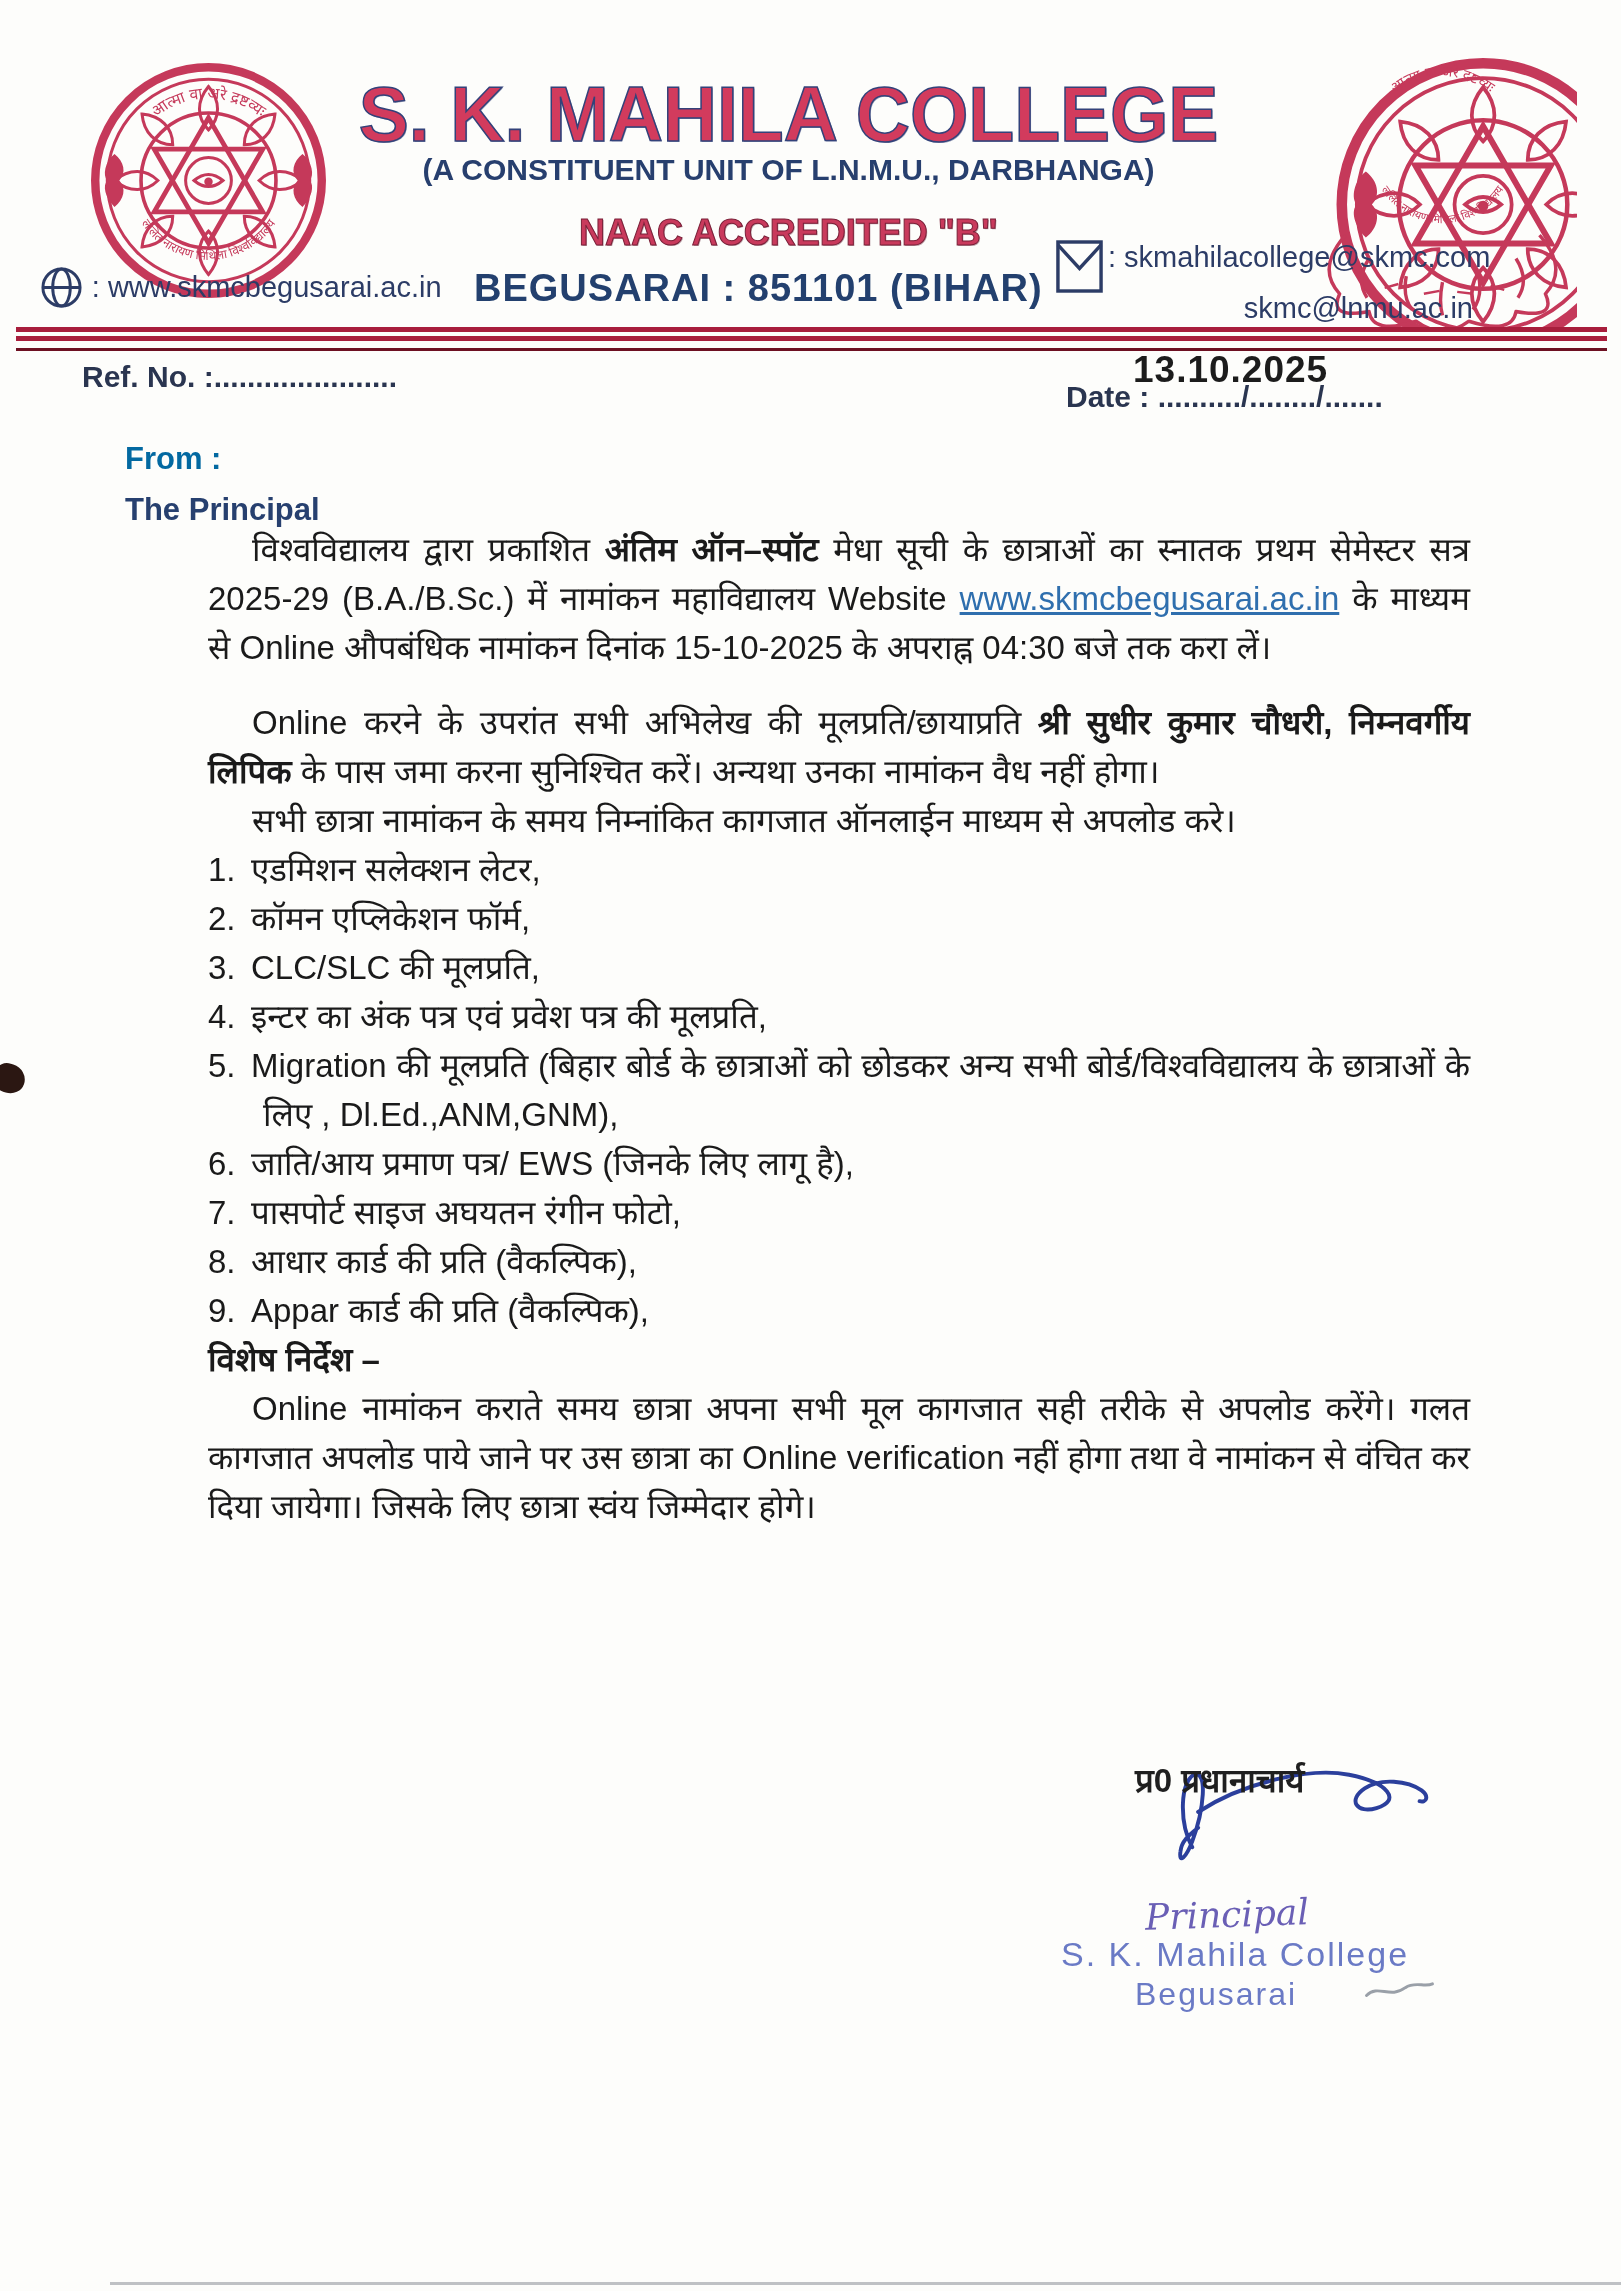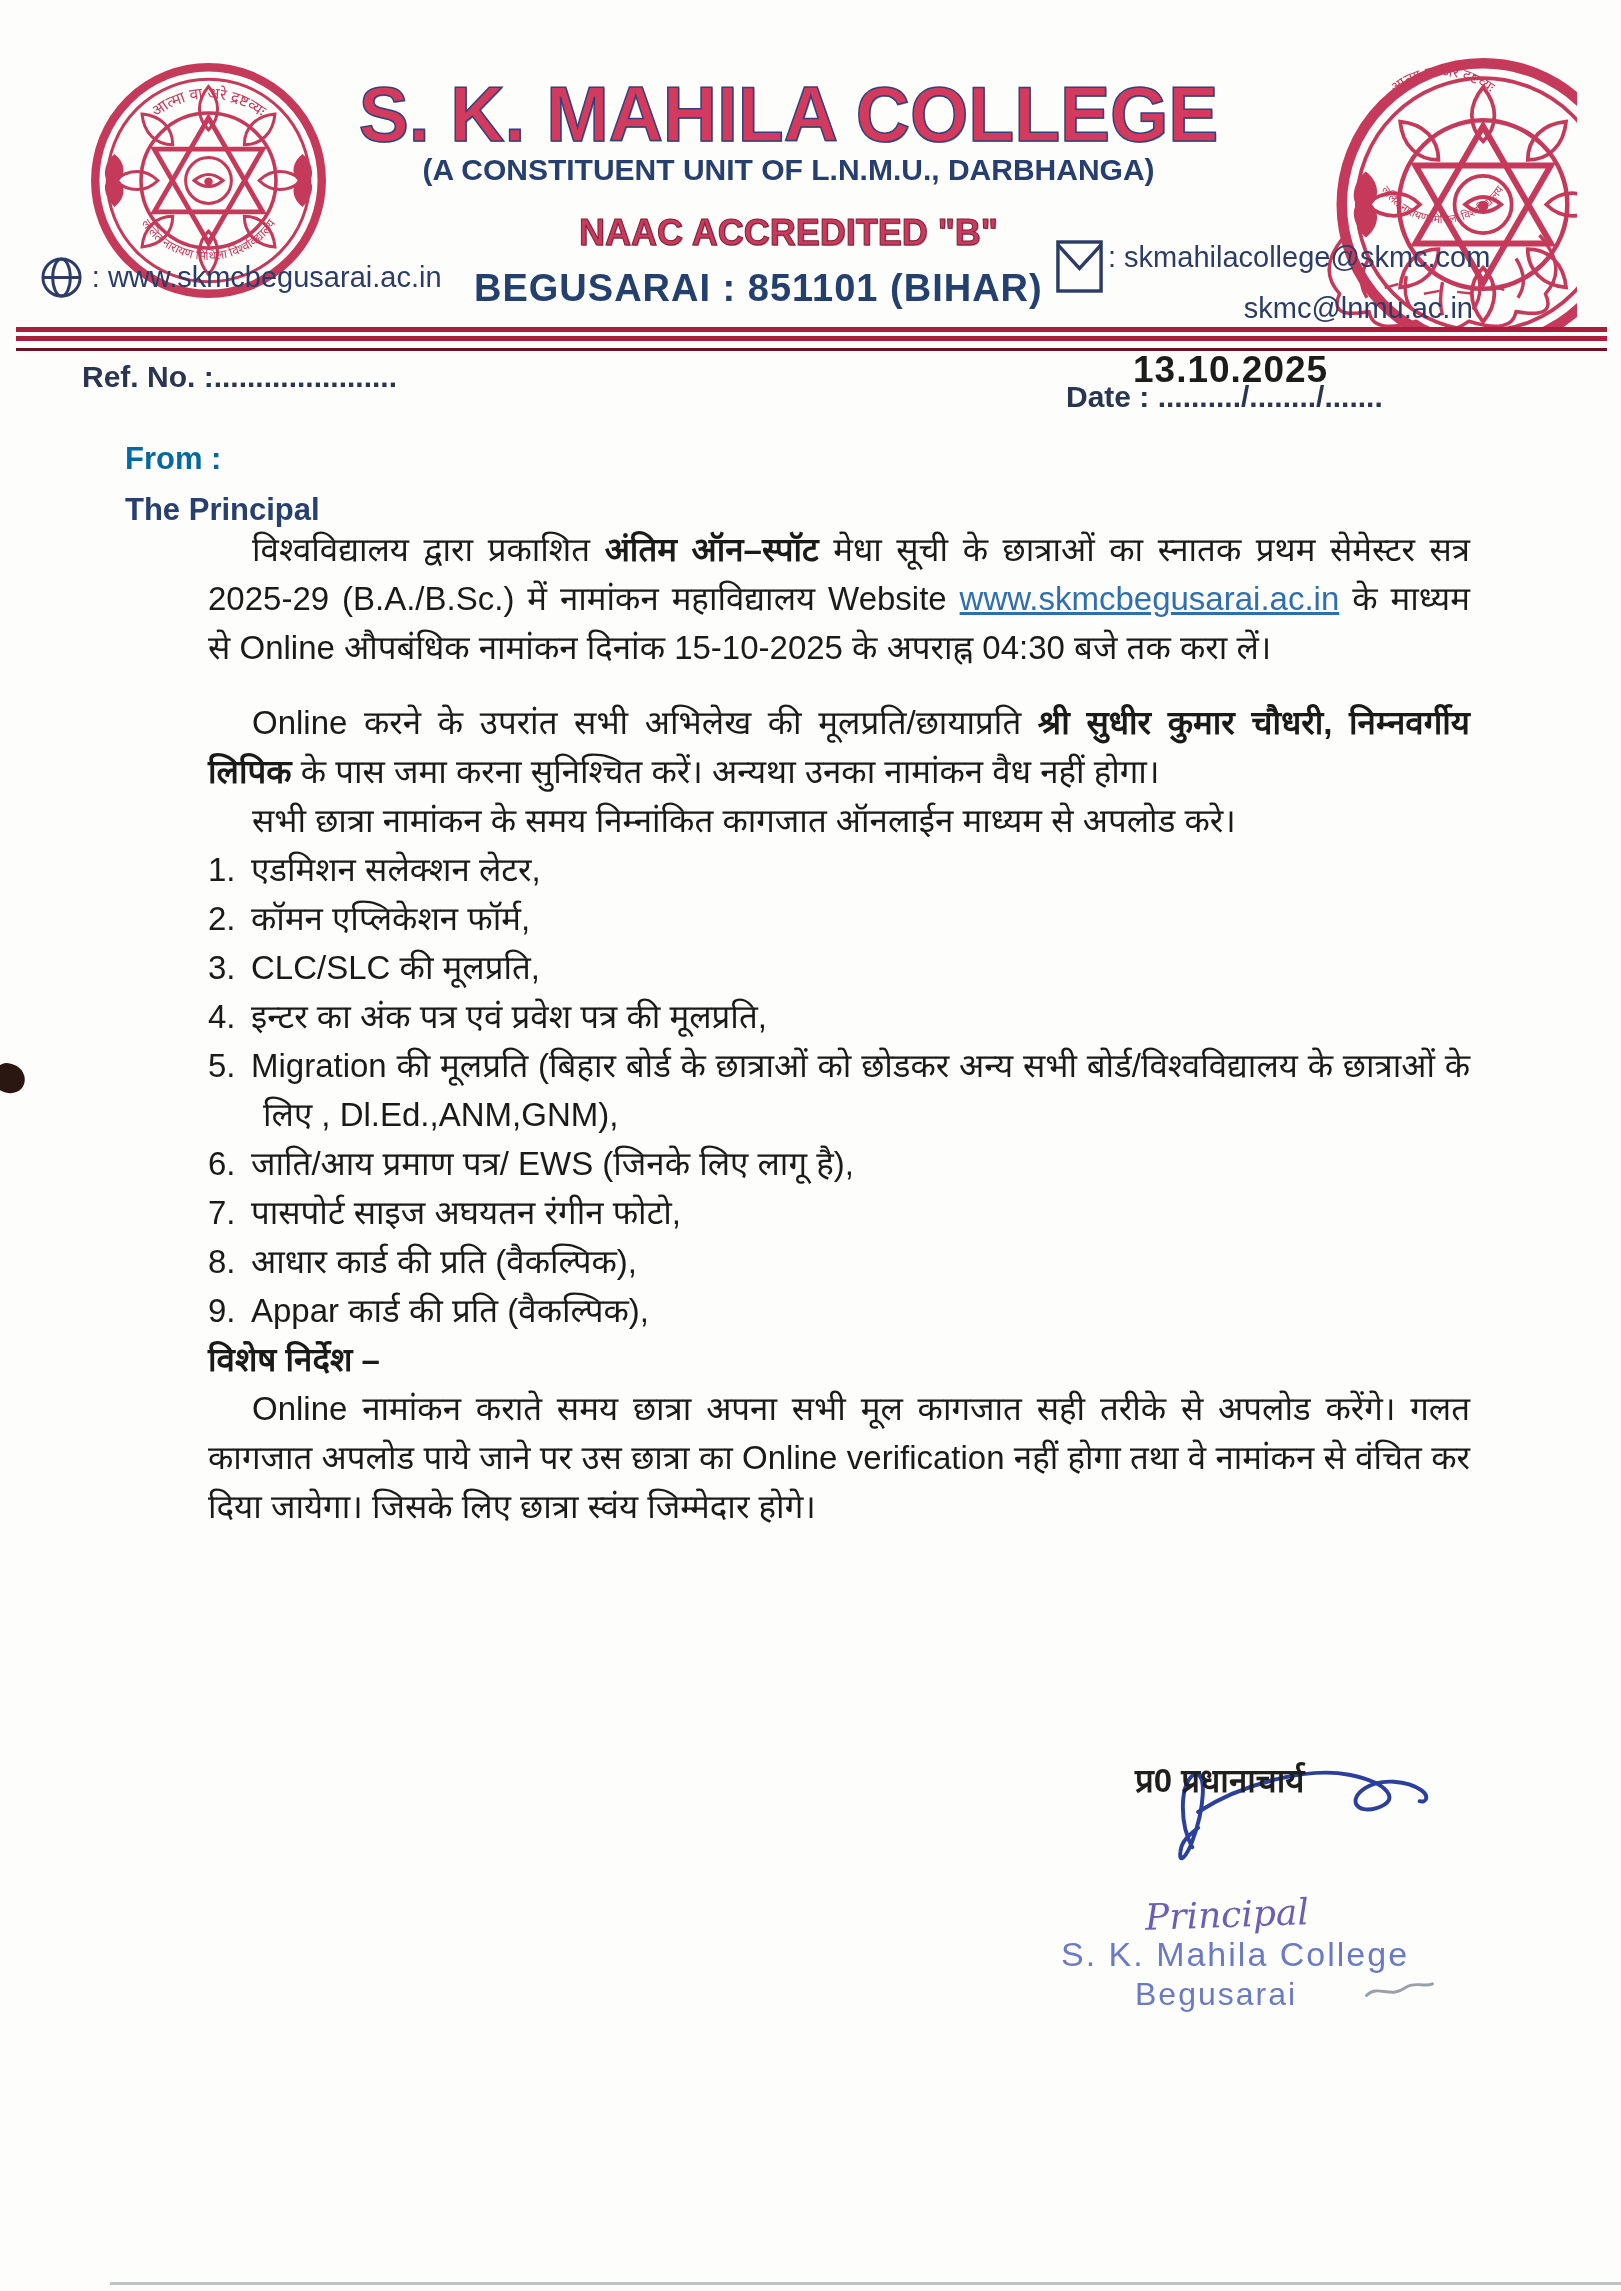--- a/index.html
+++ b/index.html
@@ -27,21 +27,21 @@
     position:absolute;left:323px;top:212px;width:931px;text-align:center;
     font-size:36px;font-weight:bold;color:#c93a5c;
     -webkit-text-stroke:1px #7a2038;text-shadow:1px 1px 0 rgba(90,25,45,.4);
     white-space:nowrap;
   }
   .address{
     position:absolute;left:474px;top:267px;font-size:38px;font-weight:bold;
     color:#23406e;letter-spacing:1px;white-space:nowrap;text-align:center;
   }
   .website{
-    position:absolute;left:39px;top:255px;display:flex;align-items:center;gap:7.8px;
+    position:absolute;left:39px;top:265px;display:flex;align-items:center;gap:7.8px;
     color:#2c3c66;font-size:29px;white-space:nowrap;
   }
   .email-block{position:absolute;left:1047px;top:233px;width:431px;}
   .email-icon{position:absolute;left:7.8px;top:5.9px;}
   .email1{position:absolute;left:61px;top:7.8px;font-size:29px;color:#2c3c66;white-space:nowrap;}
   .email2{position:absolute;left:61px;top:59px;width:365px;text-align:right;font-size:29px;color:#2c3c66;white-space:nowrap;}
   .rule-double{
     position:absolute;left:15.7px;right:13.7px;top:327px;height:13.7px;
     background:linear-gradient(#a81e3c 0 4.9px,#fdfdfb 4.9px 8.8px,#a81e3c 8.8px 13.7px);
   }

